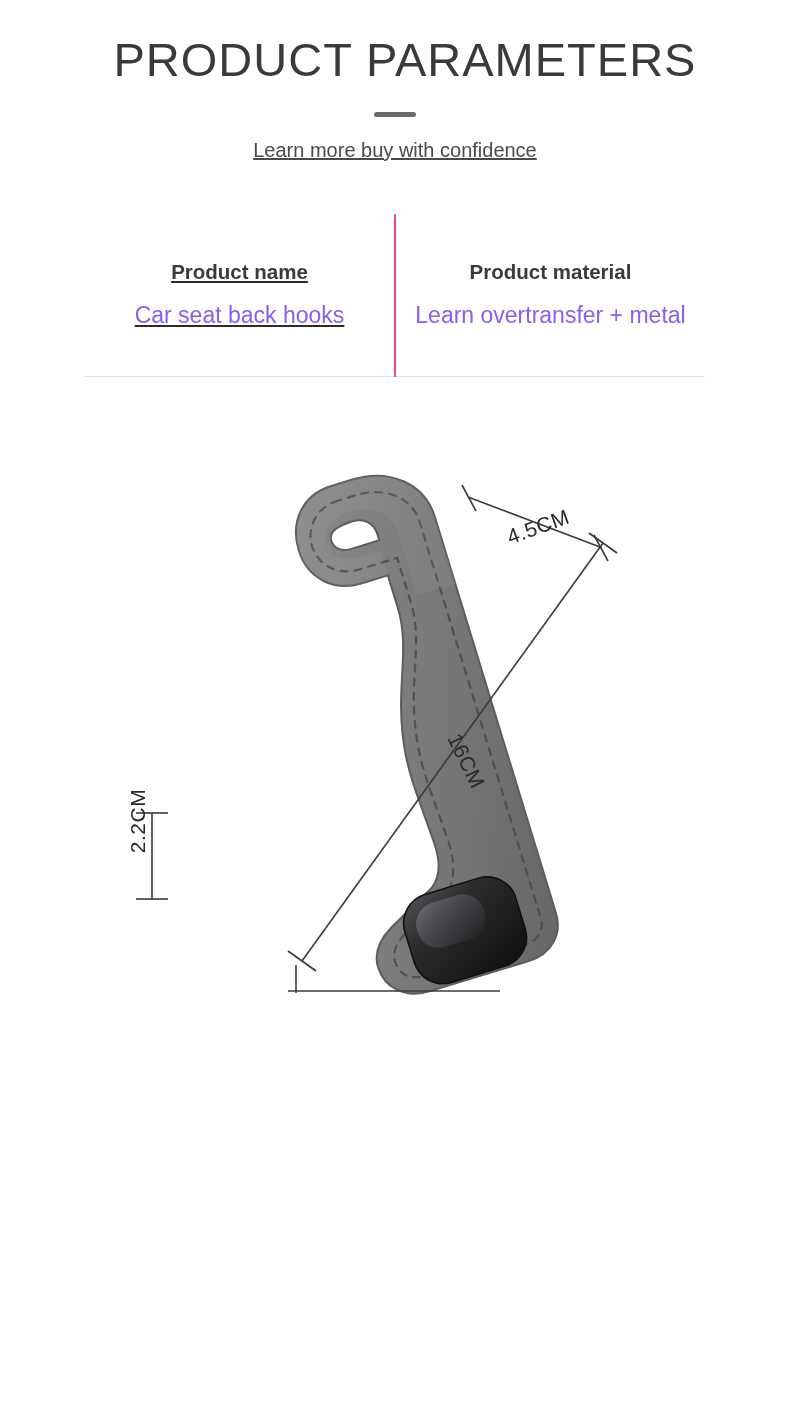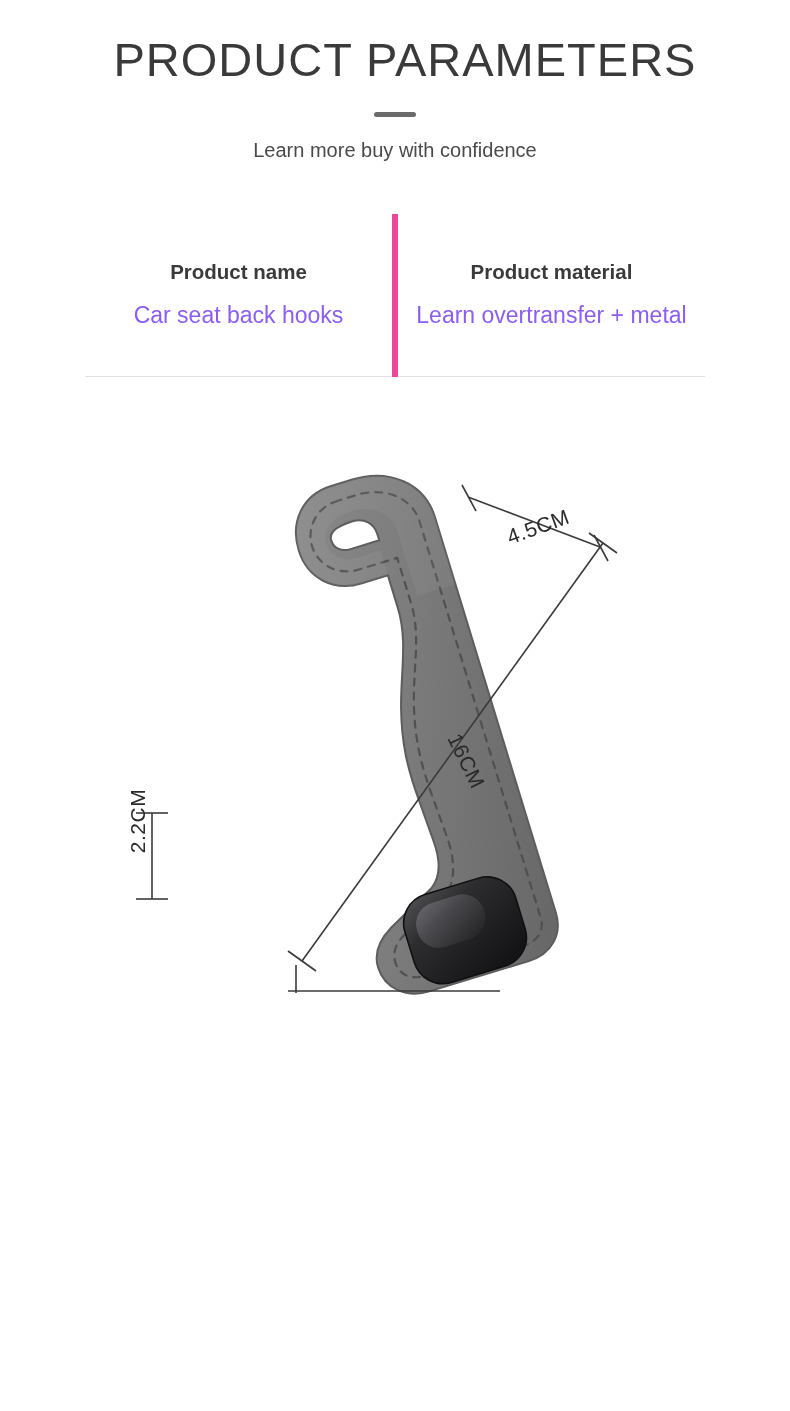--- a/index.html
+++ b/index.html
@@ -35,20 +35,21 @@
     height: 5px;
     background: #6b6b6b;
     border-radius: 3px;
     margin: 26px auto 0 auto;
   }
   .subtitle {
     margin-top: 22px;
     font-size: 20px;
     color: #4a4a4a;
     font-weight: 400;
+    text-decoration: underline;
   }
 
   
   .spec-table {
     margin: 52px auto 0 auto;
     width: 620px;
     border-collapse: collapse;
   }
   .spec-table td {
     width: 50%;
@@ -67,21 +68,21 @@
     font-weight: 400;
   }
   .cell-value {
     font-size: 23px;
     color: #8b5cf6;
     font-weight: 400;
     line-height: 1.25;
   }
   .row-1 td { border-bottom: 1px solid #e2e2e2; }
   .row-2 td { border-bottom: 1px solid #e2e2e2; }
-  .col-left  { border-right: 6px solid #ec4899; }
+  .col-left  { border-right: 2px solid #ec4899; text-decoration: underline; }
   .row-1 .cell-label { font-weight: 700; color: #3a3a3a; }
   .row-1 .col-left .cell-value { font-weight: 400; }
 
   
   .figure {
     position: relative;
     width: 790px;
     height: 620px;
     margin-top: 42px;
   }

